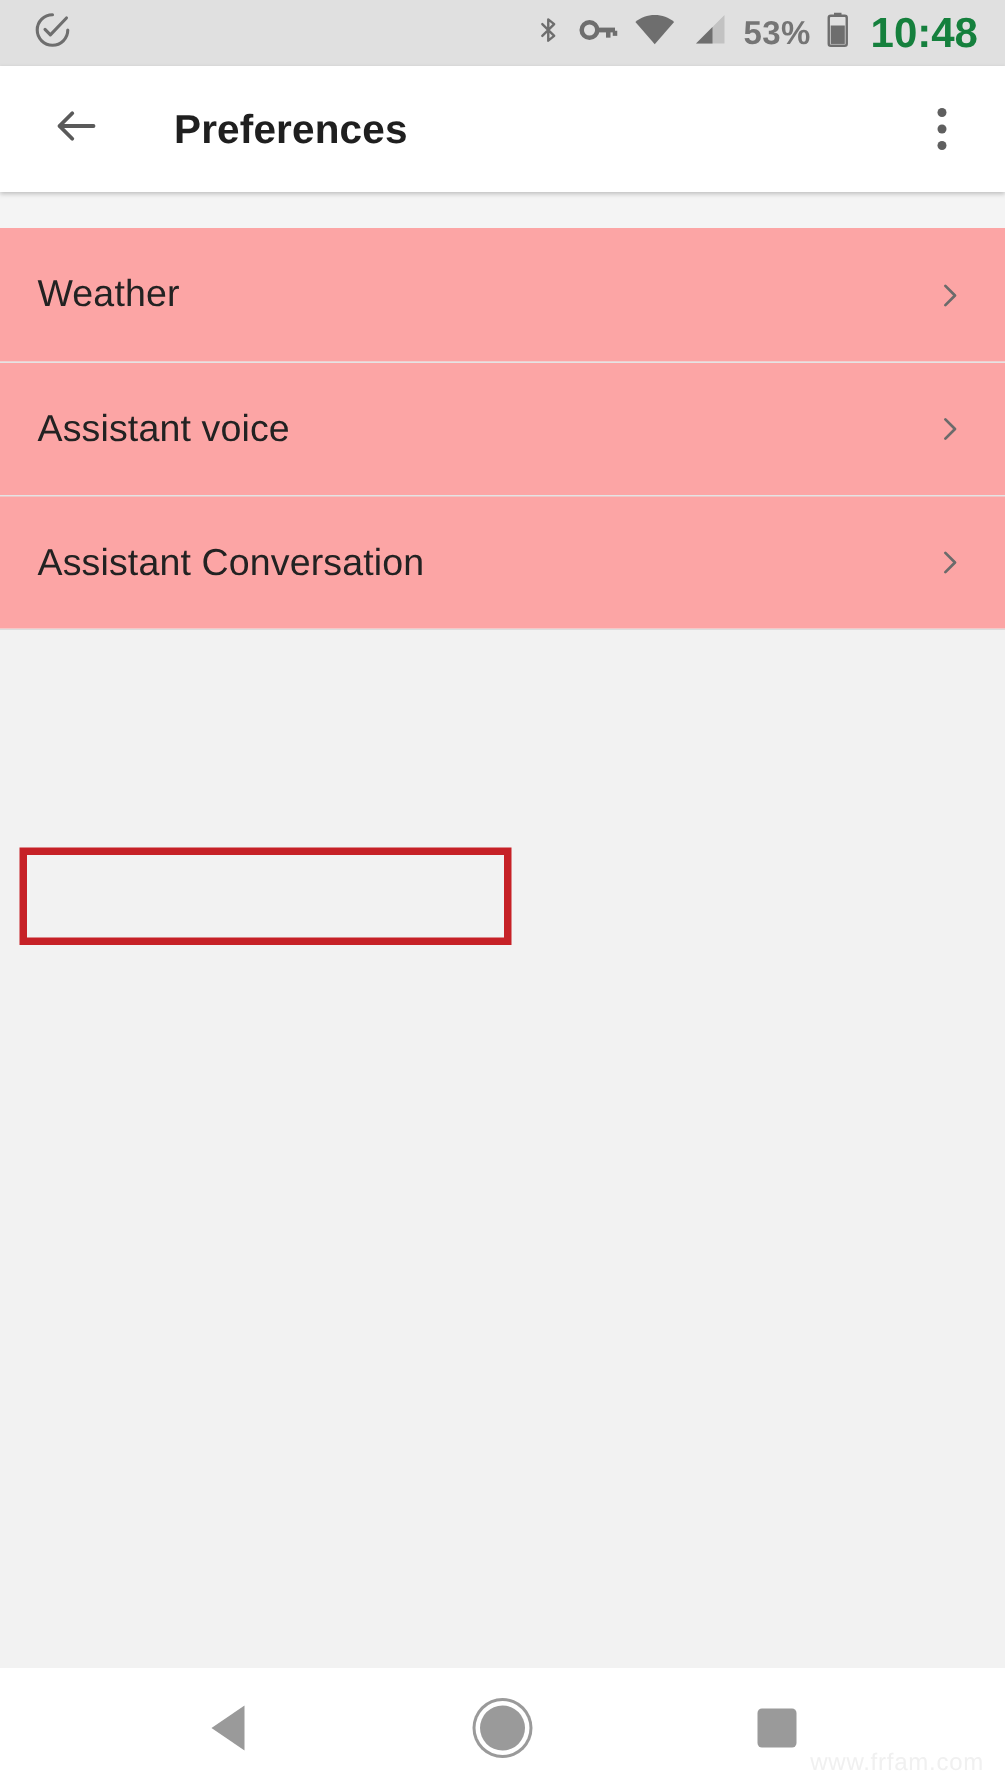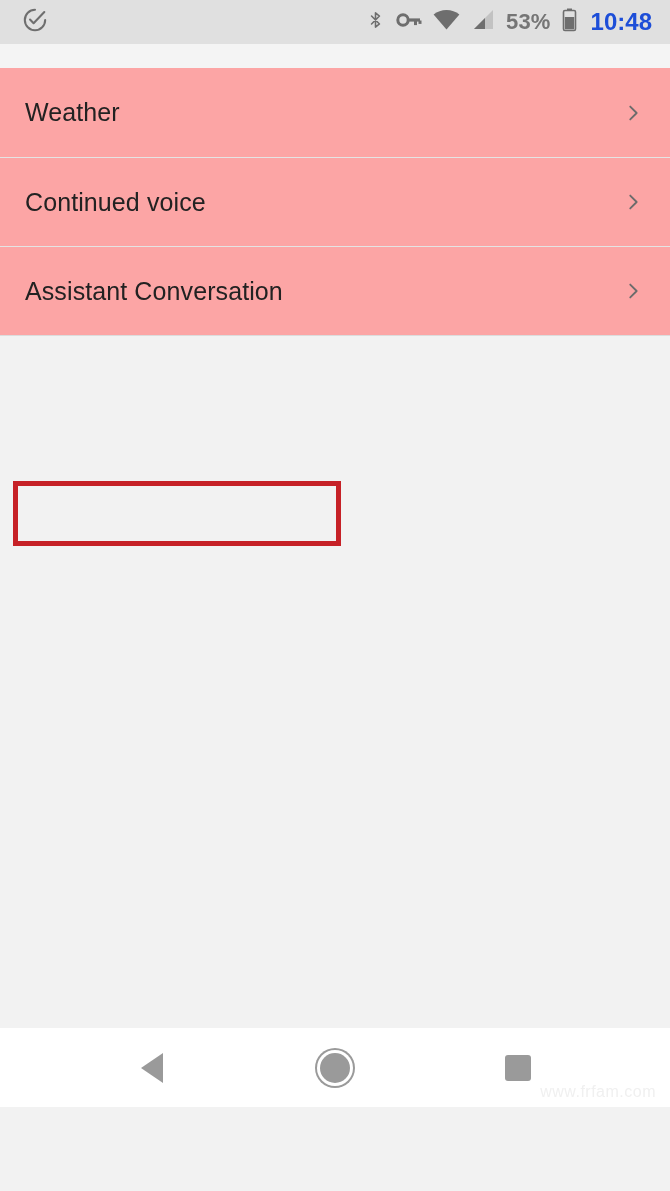--- a/index.html
+++ b/index.html
@@ -27,21 +27,21 @@
   .status-left { display:flex; align-items:center; gap:10px; flex:1; }
   .status-right {
     display:flex; align-items:center; gap:11px;
     color:#7a7a7a;
     font-weight:bold;
   }
   .status-right .txt {
     font-size:22px; color:#757575; letter-spacing:0.2px;
     font-family:"Liberation Sans", sans-serif;
   }
-  .status-right .time { font-size:24px; color:#1d4ed8; margin-left:3px; }
+  .status-right .time { font-size:28px; color:#15803d; margin-left:3px; }
   .sicon { display:block; }
 
   
   .app-bar {
     position:relative;
     height:84px;
     background:#ffffff;
     display:flex;
     align-items:center;
     padding:0 22px 0 30px;
@@ -198,37 +198,53 @@
         <svg width="15" height="24" viewBox="0 0 15 24">
           <rect x="5" y="0.5" width="5" height="2.5" fill="#6e6e6e"></rect>
           <rect x="1.5" y="2.5" width="12" height="20" rx="1.4" fill="none" stroke="#6e6e6e" stroke-width="1.6"></rect>
           <rect x="2.8" y="9" width="9.4" height="12.3" fill="#6e6e6e"></rect>
         </svg>
       </span>
       <span class="time">10:48</span>
     </div>
   </div>
 
+  <div class="app-bar">
+    <div class="back-btn">
+      <span>
+        <svg width="34" height="34" viewBox="0 0 24 24">
+          <path d="M20 12H4M10 6l-6 6 6 6" fill="none" stroke="#5a5a5a" stroke-width="1.8" stroke-linecap="round" stroke-linejoin="round"></path>
+        </svg>
+      </span>
+    </div>
+    <div class="app-title">Preferences</div>
+    <div class="spacer"></div>
+    <div class="overflow-btn">
+      <i></i>
+      <i></i>
+      <i></i>
+    </div>
+  </div>
 
   <div class="content">
     <div class="top-gap"></div>
 
     <div class="list">
 
       <div class="row">
         <span class="row-label">Weather</span>
         <span class="chev">
           <svg width="22" height="22" viewBox="0 0 24 24">
             <path d="M9 5l7 7-7 7" fill="none" stroke="#6b6b6b" stroke-width="2" stroke-linecap="round" stroke-linejoin="round"></path>
           </svg>
         </span>
       </div>
 
       <div class="row">
-        <span class="row-label">Continued voice</span>
+        <span class="row-label">Assistant voice</span>
         <span class="chev">
           <svg width="22" height="22" viewBox="0 0 24 24">
             <path d="M9 5l7 7-7 7" fill="none" stroke="#6b6b6b" stroke-width="2" stroke-linecap="round" stroke-linejoin="round"></path>
           </svg>
         </span>
       </div>
 
 
       <div class="row">
         <span class="row-label">Assistant Conversation</span>

